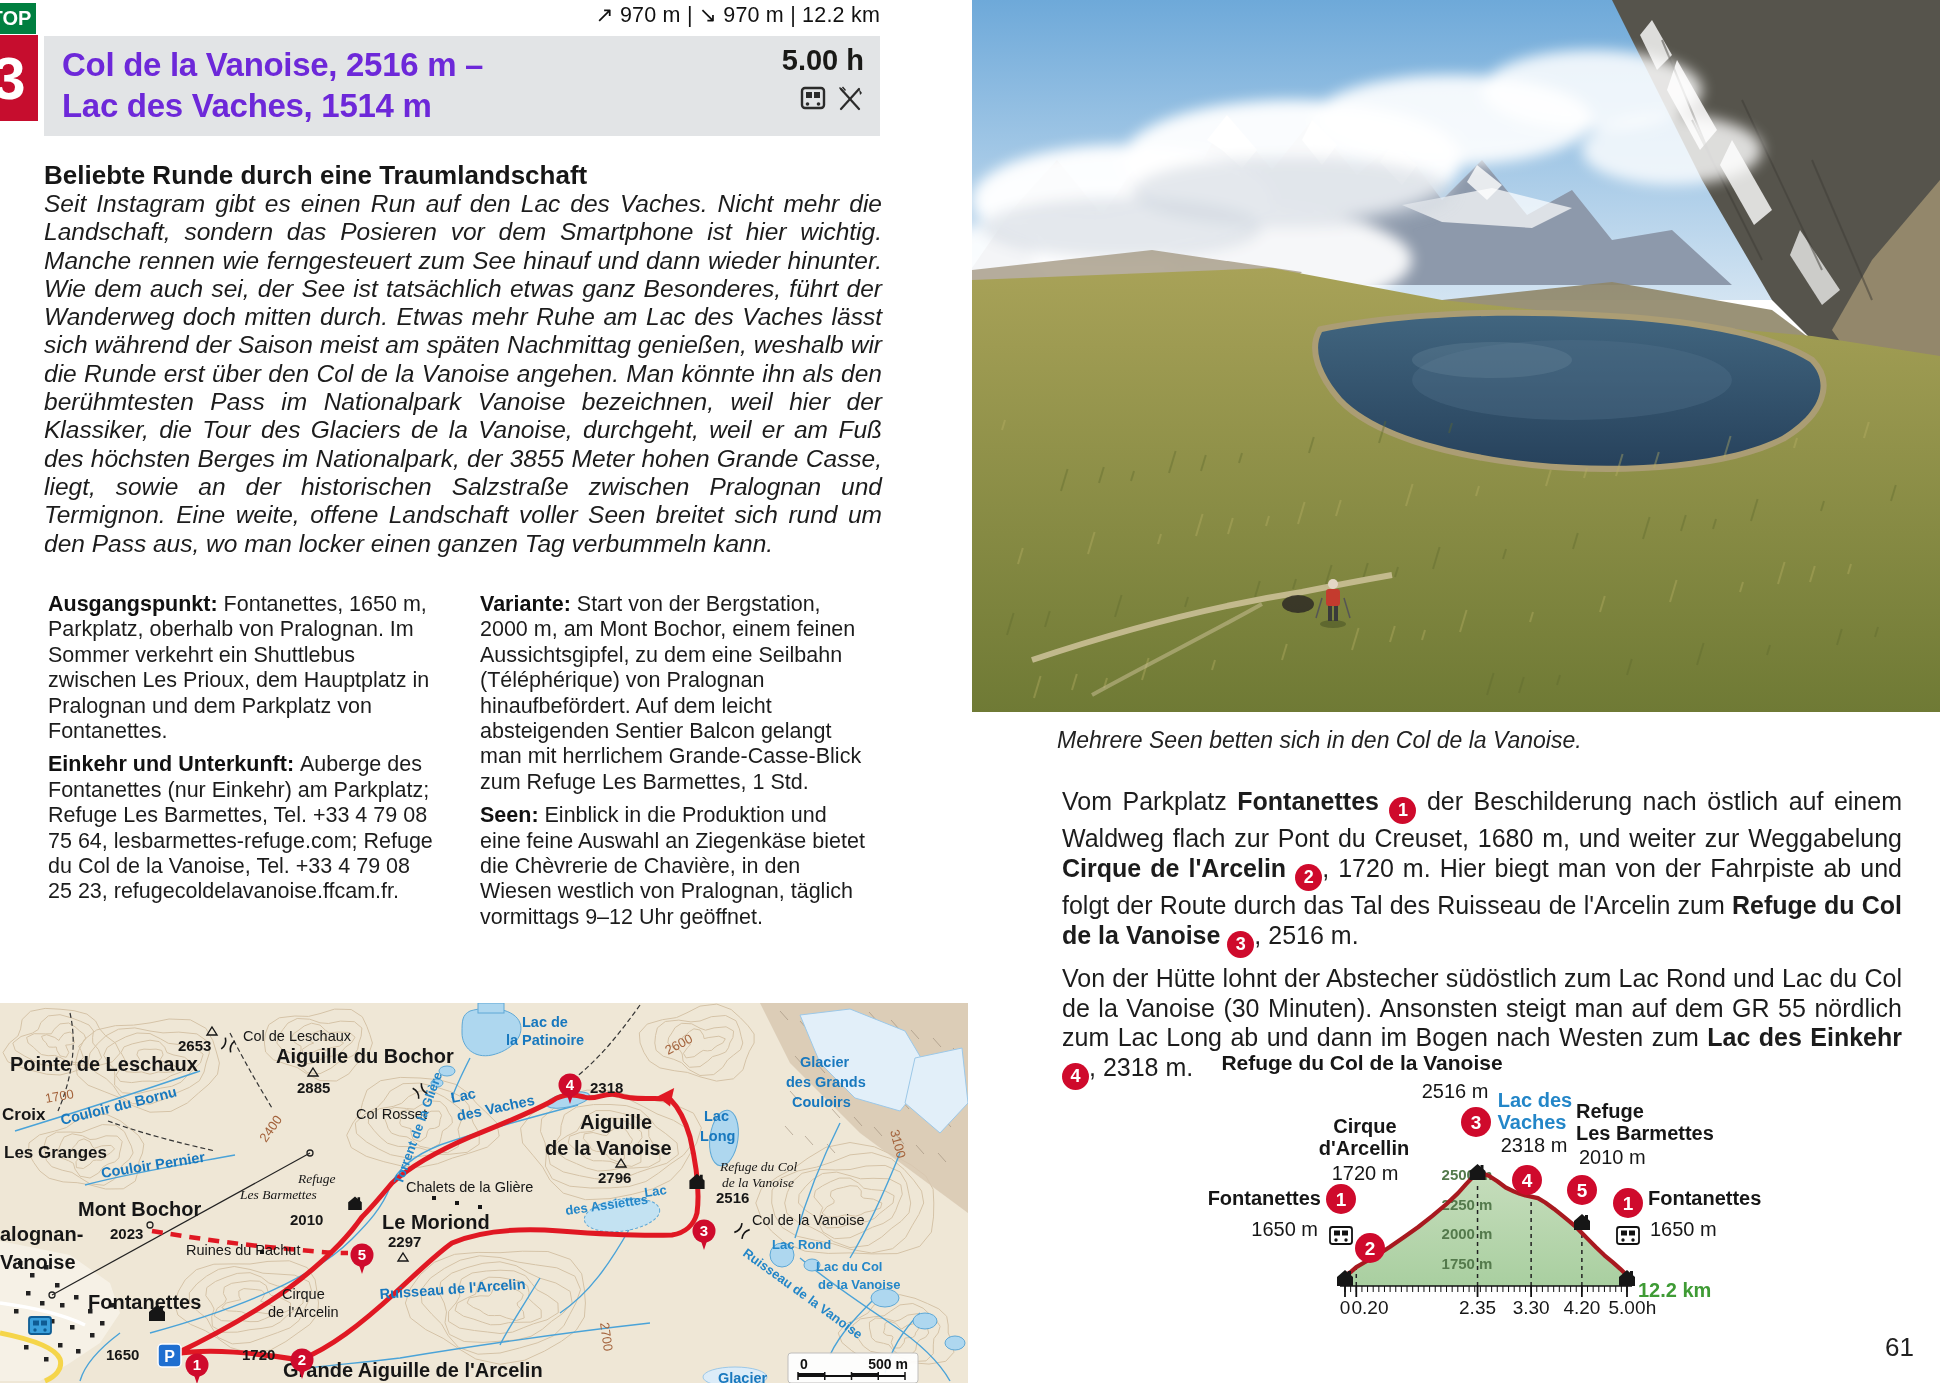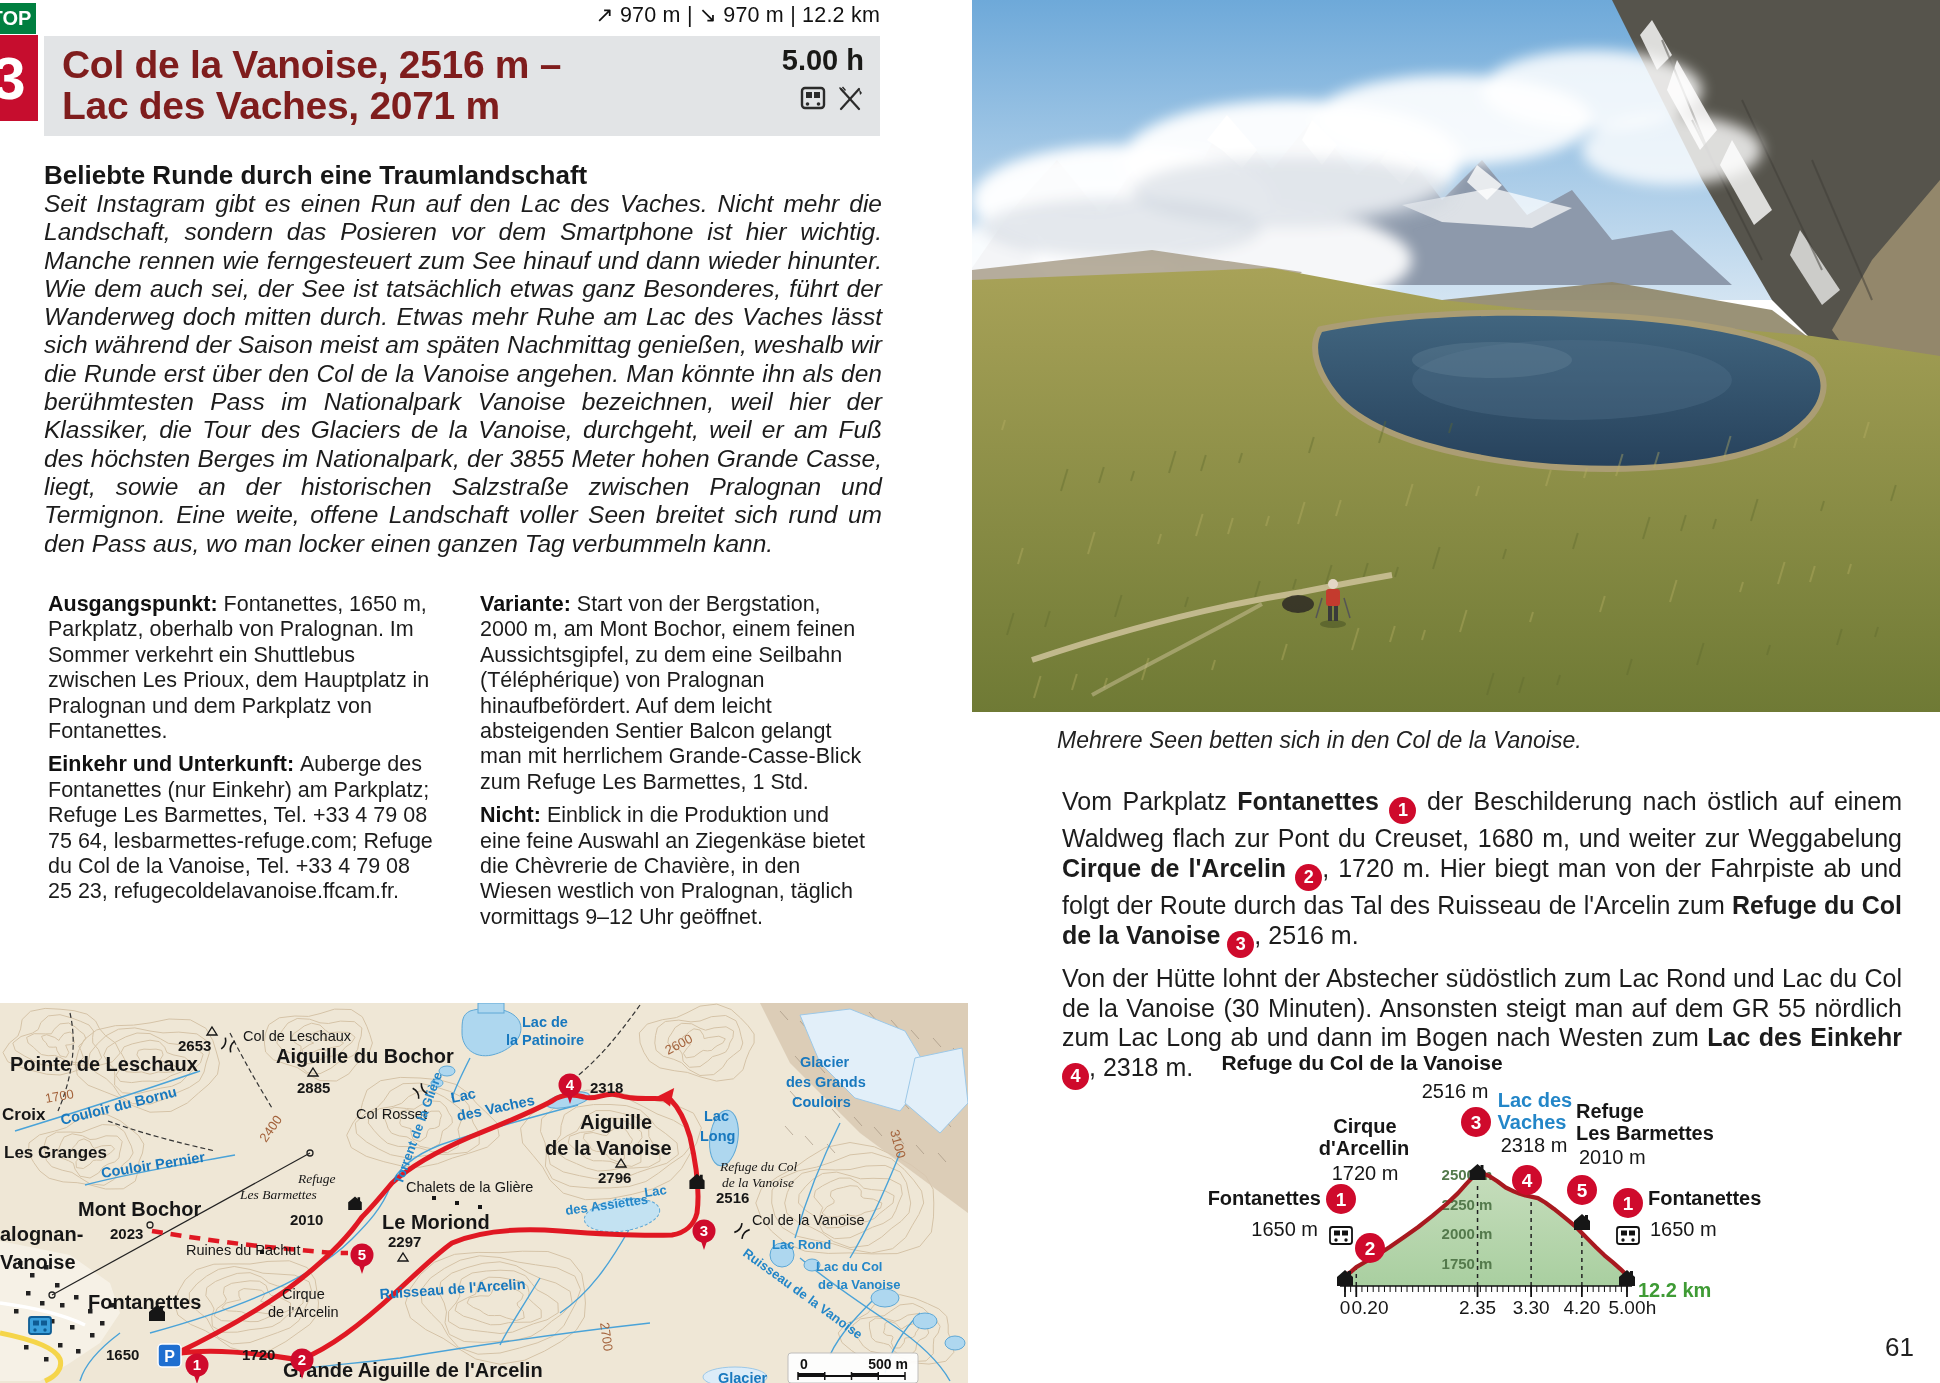--- a/index.html
+++ b/index.html
@@ -10,21 +10,21 @@
   
   .tab-top{left:-14px;top:3px;width:50px;height:31px;background:#007f40;color:#fff;
            font-weight:bold;font-size:20px;display:flex;align-items:center;justify-content:center;overflow:hidden}
   .tour-badge{left:-20px;top:35px;width:58px;height:86px;background:#c60d2e;color:#fff;
            font-weight:bold;font-size:60px;display:flex;align-items:center;justify-content:center;overflow:hidden}
 
   
   .stats{top:2px;left:480px;width:400px;text-align:right;font-size:21.5px;color:#111;letter-spacing:.2px}
   .header-band{left:44px;top:36px;width:836px;height:100px;background:#e2e4e6;box-sizing:border-box;
                display:flex;justify-content:space-between;padding:8px 16px 0 18px}
-  .title{font-size:39px;font-weight:bold;line-height:41px;color:#7f1d1d;letter-spacing:-.3px}
+  .title{font-size:33px;font-weight:bold;line-height:41px;color:#6d28d9;letter-spacing:-.3px}
   .header-right{text-align:right}
   .duration{font-size:29px;font-weight:bold;color:#191917}
   .header-icons{margin-top:8px;display:flex;gap:8px;justify-content:flex-end}
   .header-icons svg{display:block}
 
   .teaser-heading{left:44px;top:160px;font-size:26px;font-weight:bold;color:#161616}
   .teaser{left:44px;top:190px;width:838px;font-size:24.5px;line-height:28.3px;font-style:italic;
           text-align:justify;color:#1c1c1c}
 
   .info-col{font-size:21.5px;line-height:25.4px;text-align:left}
@@ -72,21 +72,21 @@
 </div>
 <div class="abs tour-badge">
   <span>3</span>
 </div>
 
 <div class="abs stats">↗ 970 m | ↘ 970 m | 12.2 km</div>
 
 <div class="abs header-band">
   <div class="title">
     <div>Col de la Vanoise, 2516 m –</div>
-    <div>Lac des Vaches, 2071 m</div>
+    <div>Lac des Vaches, 1514 m</div>
   </div>
   <div class="header-right">
     <div class="duration">5.00 h</div>
     <div class="header-icons">
       <span>
         <svg width="30" height="28" viewBox="0 0 30 28">
           <rect x="4" y="3" width="22" height="20" rx="3" fill="none" stroke="#2b2b2b" stroke-width="2.4"></rect>
           <rect x="8" y="7" width="6" height="6" fill="#2b2b2b"></rect>
           <rect x="16" y="7" width="6" height="6" fill="#2b2b2b"></rect>
           <circle cx="9.5" cy="19" r="1.8" fill="#2b2b2b"></circle>
@@ -112,21 +112,21 @@
 
 <div class="abs teaser-heading">Beliebte Runde durch eine Traumlandschaft</div>
 <div class="abs teaser">Seit Instagram gibt es einen Run auf den Lac des Vaches. Nicht mehr die Landschaft, sondern das Posieren vor dem Smartphone ist hier wichtig. Manche rennen wie ferngesteuert zum See hinauf und dann wieder hinunter. Wie dem auch sei, der See ist tatsächlich etwas ganz Besonderes, führt der Wanderweg doch mitten durch. Etwas mehr Ruhe am Lac des Vaches lässt sich während der Saison meist am späten Nachmittag genießen, weshalb wir die Runde erst über den Col de la Vanoise angehen. Man könnte ihn als den berühmtesten Pass im Nationalpark Vanoise bezeichnen, weil hier der Klassiker, die Tour des Glaciers de la Vanoise, durchgeht, weil er am Fuß des höchsten Berges im Nationalpark, der 3855 Meter hohen Grande Casse, liegt, sowie an der historischen Salzstraße zwischen Pralognan und Termignon. Eine weite, offene Landschaft voller Seen breitet sich rund um den Pass aus, wo man locker einen ganzen Tag verbummeln kann.</div>
 
 <div id="info-left" class="abs info-col">
     <p><b>Ausgangspunkt: </b>Fontanettes, 1650 m, Parkplatz, oberhalb von Pralognan. Im Sommer verkehrt ein Shuttlebus zwischen Les Prioux, dem Hauptplatz in Pralognan und dem Parkplatz von Fontanettes.</p>
     <p><b>Einkehr und Unterkunft: </b>Auberge des Fontanettes (nur Einkehr) am Parkplatz; Refuge Les Barmettes, Tel. +33 4 79 08 75 64, lesbarmettes-refuge.com; Refuge du Col de la Vanoise, Tel. +33 4 79 08 25 23, refugecoldelavanoise.ffcam.fr.</p>
   </div>
 <div id="info-right" class="abs info-col">
     <p><b>Variante: </b>Start von der Bergstation, 2000 m, am Mont Bochor, einem feinen Aussichtsgipfel, zu dem eine Seilbahn (Téléphérique) von Pralognan hinaufbefördert. Auf dem leicht absteigenden Sentier Balcon gelangt man mit herrlichem Grande-Casse-Blick zum Refuge Les Barmettes, 1 Std.</p>
-    <p><b>Nicht: </b>Einblick in die Produktion und eine feine Auswahl an Ziegenkäse bietet die Chèvrerie de Chavière, in den Wiesen westlich von Pralognan, täglich vormittags 9–12 Uhr geöffnet.</p>
+    <p><b>Seen: </b>Einblick in die Produktion und eine feine Auswahl an Ziegenkäse bietet die Chèvrerie de Chavière, in den Wiesen westlich von Pralognan, täglich vormittags 9–12 Uhr geöffnet.</p>
   </div>
 
 <svg id="photo-svg" class="abs" viewBox="0 0 968 712" preserveAspectRatio="none">
   <defs>
     <linearGradient id="skyGrad" x1="0" y1="0" x2="0" y2="1">
       <stop offset="0" stop-color="#6ea9d9"></stop>
         <stop offset="1" stop-color="#d3e4f2"></stop>
     </linearGradient>
     <linearGradient id="meadowGrad" x1="0" y1="0" x2="0" y2="1">
       <stop offset="0" stop-color="#a8a258"></stop>

